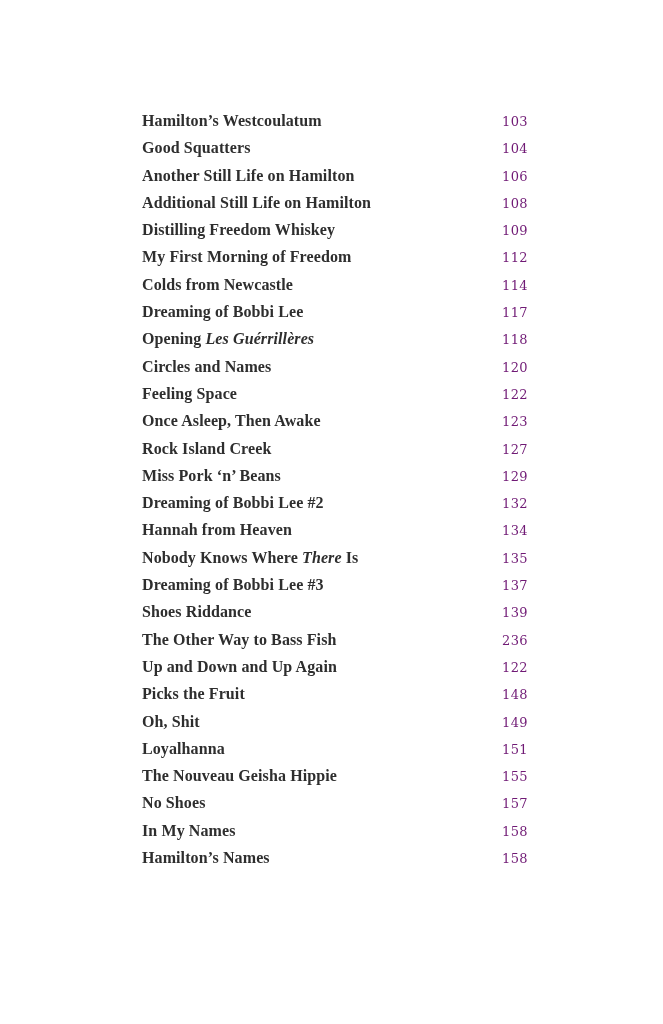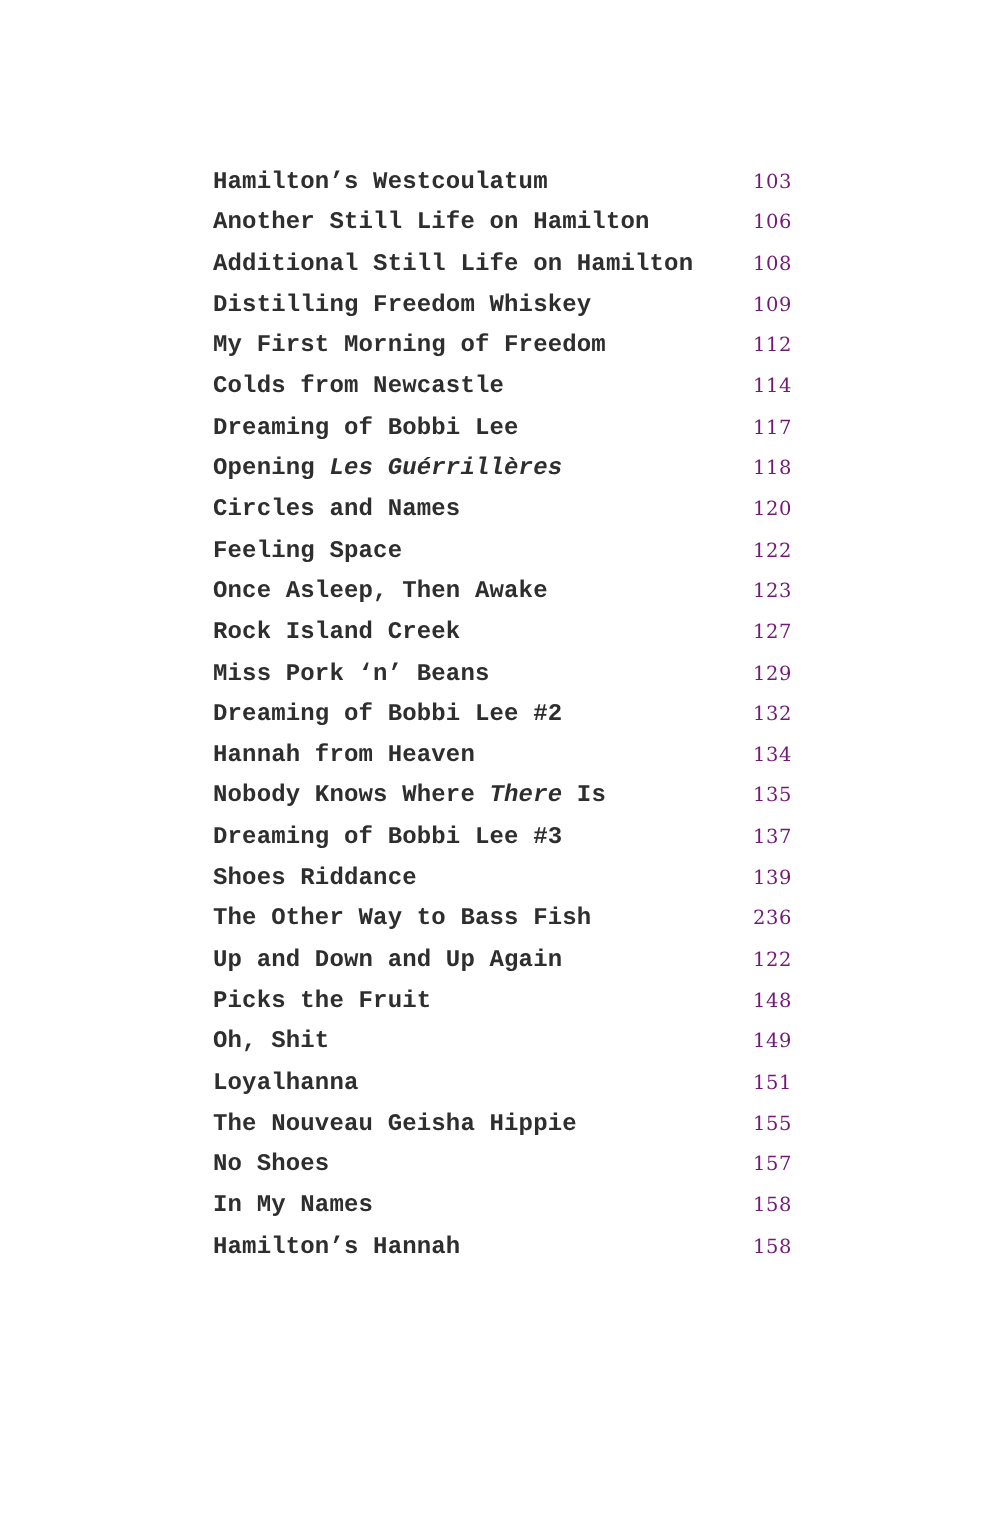--- a/index.html
+++ b/index.html
@@ -20,21 +20,21 @@
     top: 112px;
     width: 386px;
   }
   .toc-row {
     display: flex;
     justify-content: space-between;
     align-items: baseline;
     height: 27.3px;
   }
   .toc-title {
-    font-family: Liberation Mono, monospace;
+    font-family: Liberation Serif, serif;
     font-weight: 700;
     font-size: 16px;
     letter-spacing: 0.1px;
     color: #2e2e2e;
     white-space: nowrap;
   }
   .toc-title em {
     font-style: italic;
     font-weight: 700;
     margin-top: 28px;
@@ -51,20 +51,24 @@
 </head>
 <body>
 
 <main>
   <section class="toc-list">
   <div class="toc-row">
     <span class="toc-title"><span>Hamilton’s Westcoulatum</span><em></em><span></span></span>
     <span class="toc-page-num">103</span>
   </div>
 
+  <div class="toc-row">
+    <span class="toc-title"><span>Good Squatters</span><em></em><span></span></span>
+    <span class="toc-page-num">104</span>
+  </div>
 
   <div class="toc-row">
     <span class="toc-title"><span>Another Still Life on Hamilton</span><em></em><span></span></span>
     <span class="toc-page-num">106</span>
   </div>
 
   <div class="toc-row">
     <span class="toc-title"><span>Additional Still Life on Hamilton</span><em></em><span></span></span>
     <span class="toc-page-num">108</span>
   </div>
@@ -179,17 +183,17 @@
     <span class="toc-title"><span>No Shoes</span><em></em><span></span></span>
     <span class="toc-page-num">157</span>
   </div>
 
   <div class="toc-row">
     <span class="toc-title"><span>In My Names</span><em></em><span></span></span>
     <span class="toc-page-num">158</span>
   </div>
 
   <div class="toc-row">
-    <span class="toc-title"><span>Hamilton’s Hannah</span><em></em><span></span></span>
+    <span class="toc-title"><span>Hamilton’s Names</span><em></em><span></span></span>
     <span class="toc-page-num">158</span>
   </div>
 </section>
 </main>
 
 </body></html>

